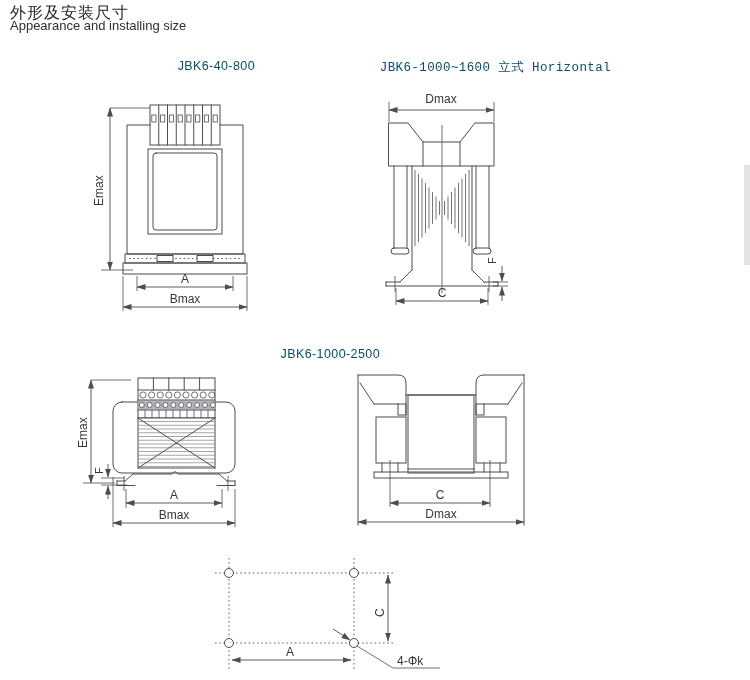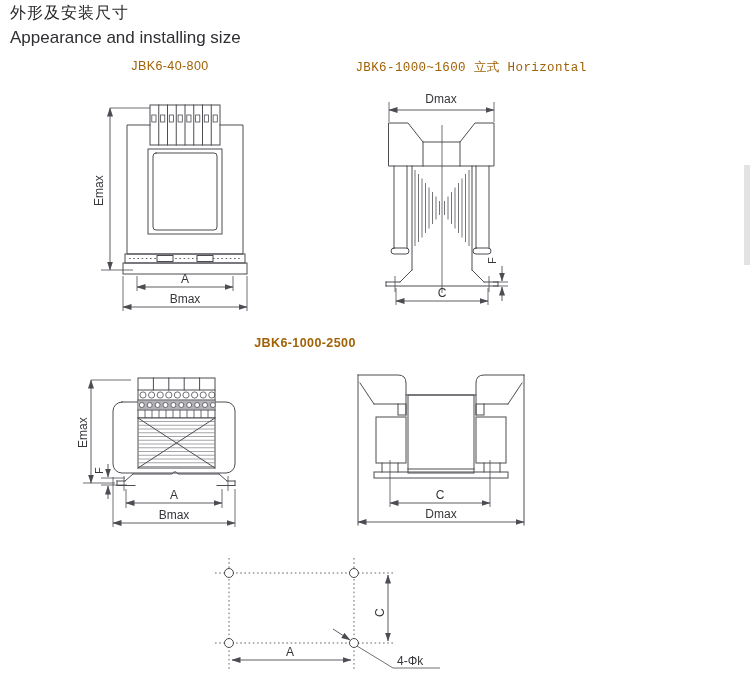--- a/index.html
+++ b/index.html
@@ -1,24 +1,24 @@
 <!DOCTYPE html>
 <html><head>
 <meta charset="utf-8">
 <style>
   html,body{margin:0;padding:0;background:#ffffff;}
   #canvas{position:relative;width:750px;height:680px;background:#ffffff;overflow:hidden;
           font-family:"Liberation Sans",sans-serif;color:#2c2c30;}
   .title-zh{position:absolute;left:10px;top:3px;font-size:16px;font-weight:normal;
             letter-spacing:1px;color:#27272b;}
-  .title-en{position:absolute;left:10px;top:28px;font-size:17px;color:#2e2e33;}
-  .caption{position:absolute;font-size:12.5px;color:#a16207;text-align:center;letter-spacing:0.4px;}
+  .title-en{position:absolute;left:10px;top:18px;font-size:13px;color:#2e2e33;}
+  .caption{position:absolute;font-size:12.5px;color:#0c4a6e;text-align:right;letter-spacing:0.4px;}
   #cap1{left:85px;top:59px;width:170px;}
   #cap2{left:331px;top:59px;width:280px;font-family:Liberation Mono, monospace;}
-  #cap3{left:230px;top:336px;width:150px;font-weight:bold;}
+  #cap3{left:230px;top:347px;width:150px;}
   svg{position:absolute;overflow:visible;}
   .d{stroke:#4c4c52;stroke-width:1;fill:none;stroke-linecap:square;}
   .thin{stroke:#4c4c52;stroke-width:0.8;fill:none;}
   .dim{stroke:#4c4c52;stroke-width:0.9;fill:none;}
   .ext{stroke:#4c4c52;stroke-width:0.8;fill:none;}
   .hatch{stroke:#5a5a60;stroke-width:0.85;fill:none;}
   .stripe{stroke:#8f8f94;stroke-width:0.8;fill:none;}
   .dash{stroke:#55555b;stroke-width:0.9;fill:none;stroke-dasharray:1.6 2.6;}
   .wf{fill:#ffffff;}
   .gband{fill:#b3b3b7;}

